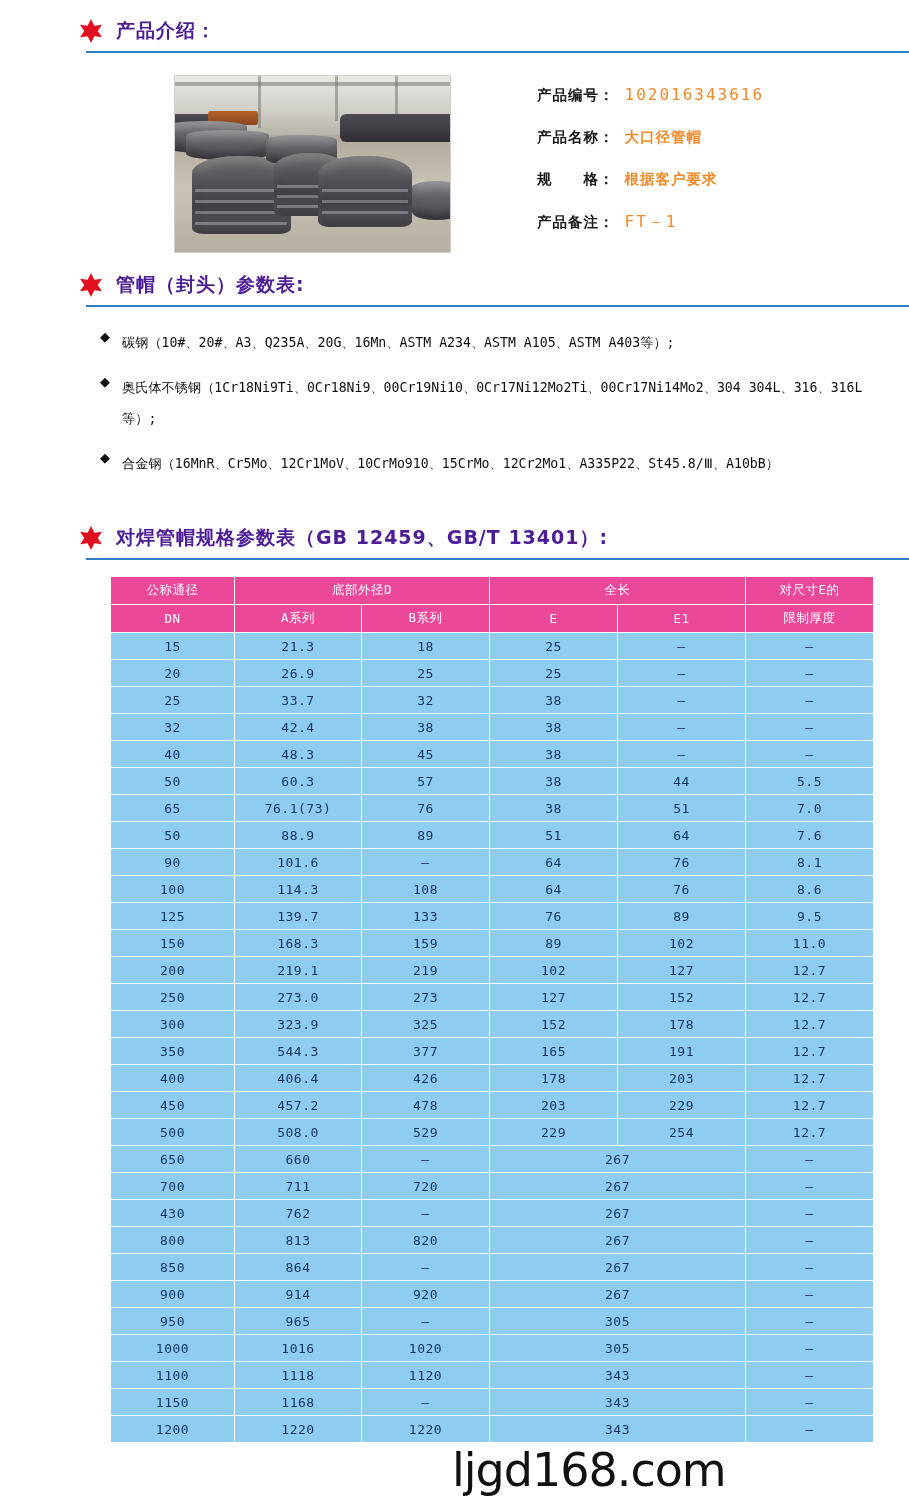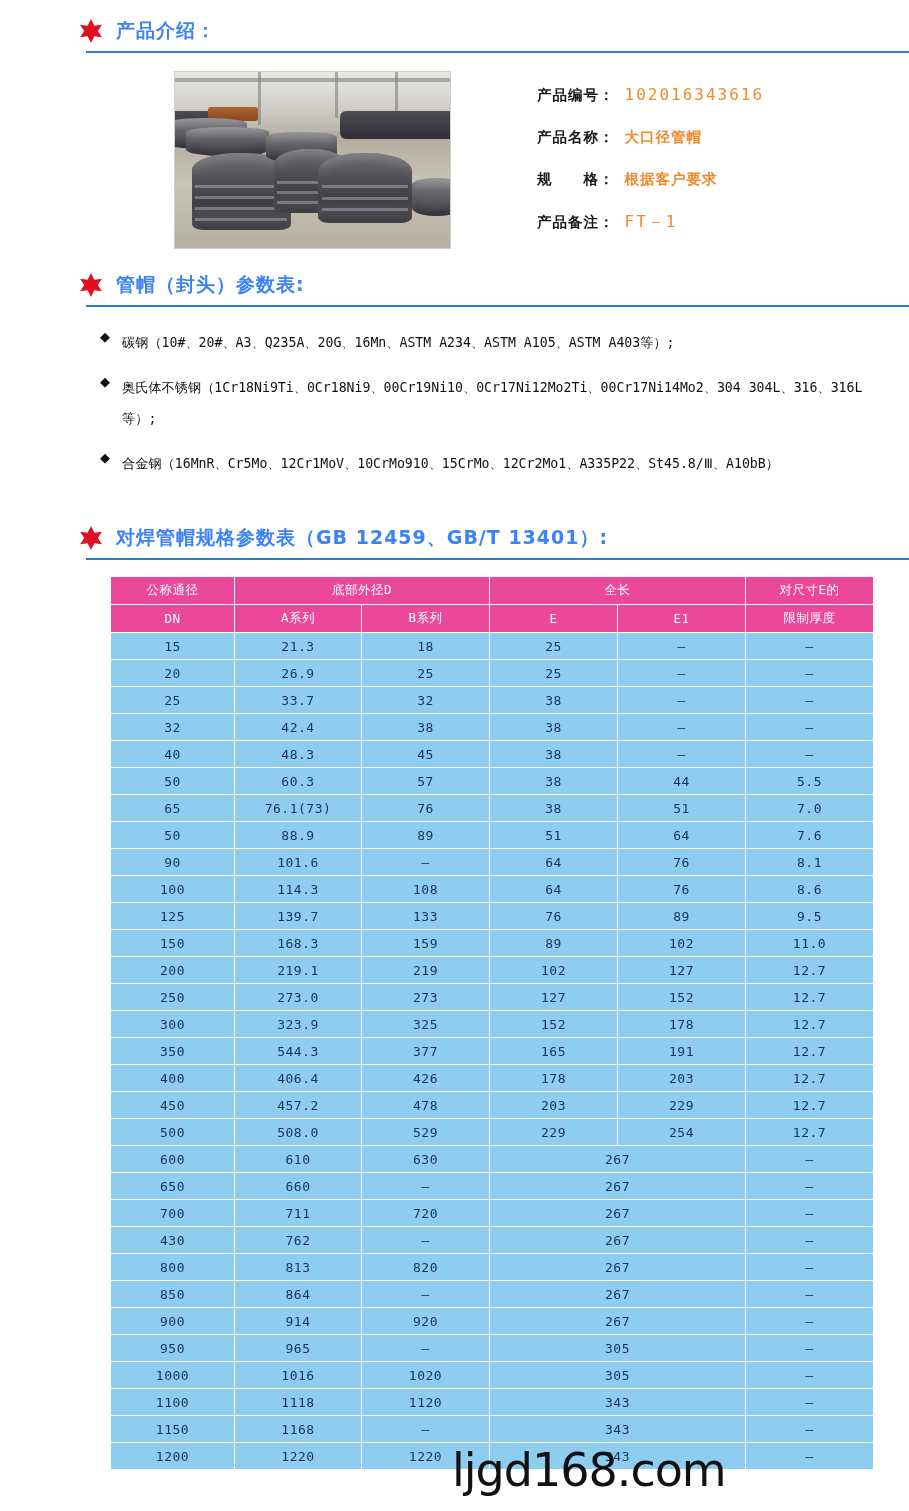--- a/index.html
+++ b/index.html
@@ -28,40 +28,40 @@
   .star-icon {
     position: absolute;
     left: 0px;
     top: 50%;
     transform: translateY(-50%);
     width: 26px;
     height: 26px;
     display: block;
   }
   .section-title {
-    color: #3b82f6;
+    color: #4c1d95;
     font-weight: bold;
     font-size: 19px;
     letter-spacing: 1px;
     white-space: nowrap;
   }
   .section-title.serif-nums { font-size: 19px; }
   .rule {
     height: 2px;
     background: #2f7ec4;
     margin-top: 7px;
   }
 
   
   #sec-intro { position: absolute; left: 38px; top: 18px; width: 833px; }
   #sec-intro .rule { width: 826px; margin-left: 8px; }
 
   .intro-body {
     display: flex;
-    align-items: flex-start;
+    align-items: center;
     margin-top: 18px;
     padding-left: 96px;
   }
   .product-photo {
     width: 277px;
     height: 178px;
     border: 1px solid #cfcfcf;
     position: relative;
     overflow: hidden;
     background: #b9b2a6;
@@ -474,27 +474,20 @@
           </tr>
           <tr>
             <td>500</td>
             <td>508.0</td>
             <td>529</td>
             <td>229</td>
             <td>254</td>
             <td>12.7</td>
           </tr>
           <tr>
-            <td>600</td>
-            <td>610</td>
-            <td>630</td>
-            <td colspan="2">267</td>
-            <td>–</td>
-          </tr>
-          <tr>
             <td>650</td>
             <td>660</td>
             <td>–</td>
             <td colspan="2">267</td>
             <td>–</td>
           </tr>
           <tr>
             <td>700</td>
             <td>711</td>
             <td>720</td>

